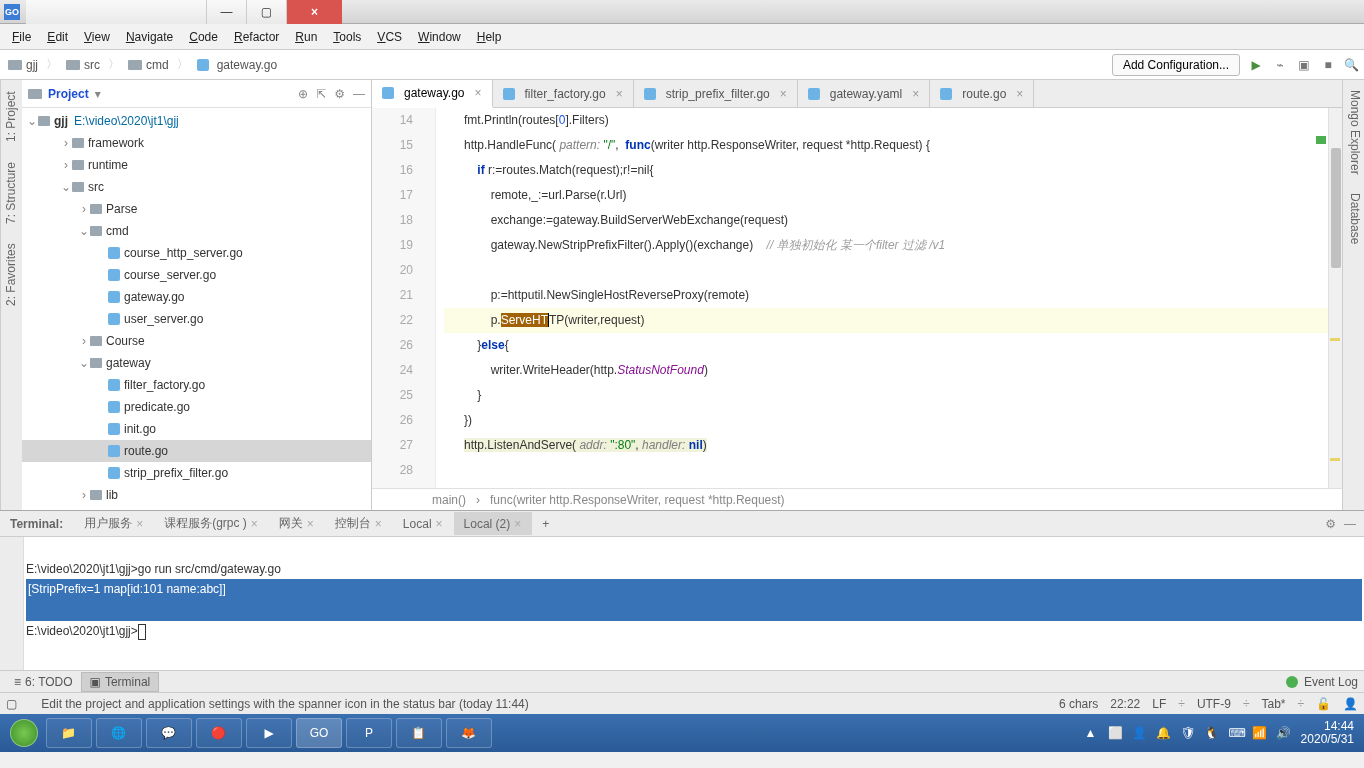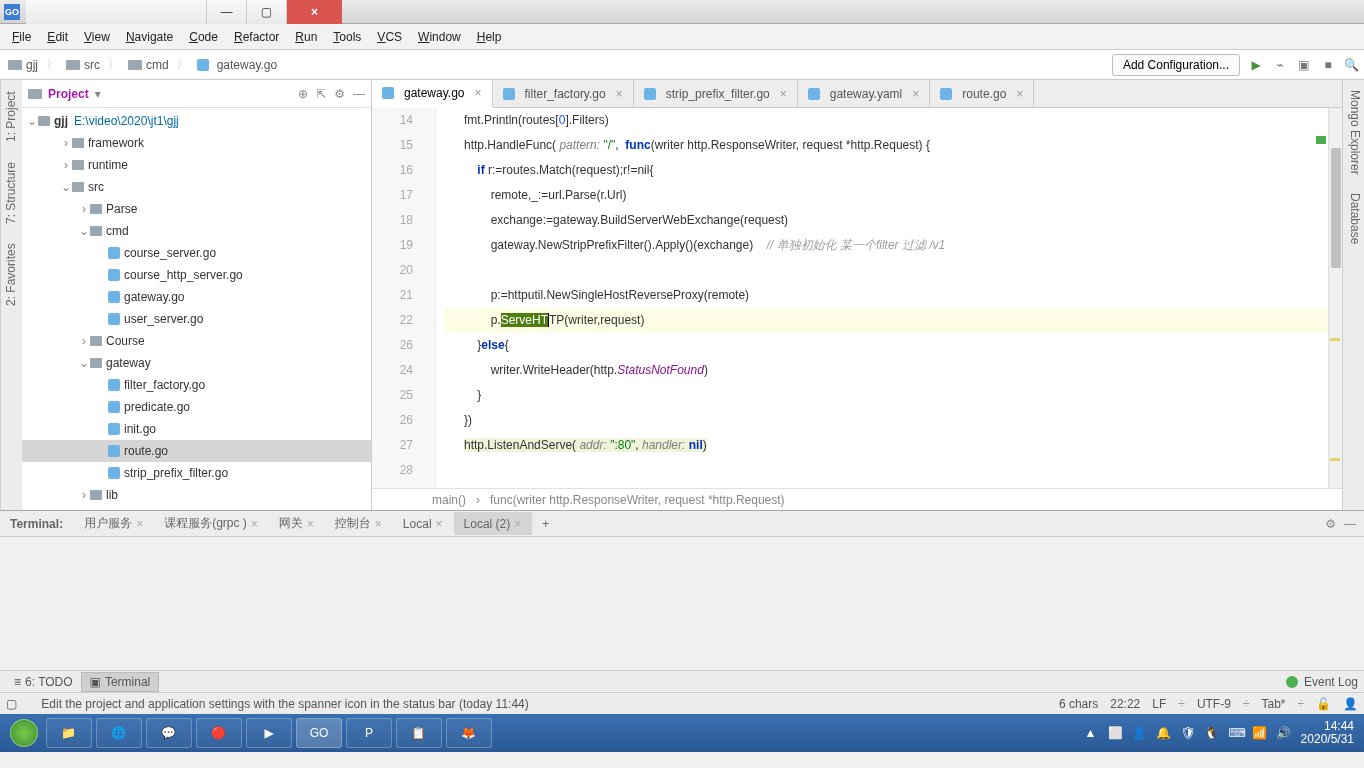--- a/index.html
+++ b/index.html
@@ -28,21 +28,21 @@
 
 .main { display: flex; height: 430px; }
 .sidebar-left-strip { width: 22px; background: #ececec; border-right: 1px solid #ccc; writing-mode: vertical-rl; transform: rotate(180deg); display: flex; justify-content: flex-end; padding: 6px 0; gap: 10px; color: #666; }
 .sidebar-left-strip .tab { padding: 4px 2px; border: 1px solid transparent; }
 
 .sidebar-right-strip { width: 22px; background: #ececec; border-left: 1px solid #ccc; writing-mode: vertical-rl; display: flex; padding: 6px 0; gap: 10px; color: #666; }
 .sidebar-right-strip .tab { padding: 4px 2px; }
 
 .project-panel { width: 350px; background: #fff; border-right: 1px solid #ccc; display: flex; flex-direction: column; }
 .project-header { height: 28px; display: flex; align-items: center; padding: 0 6px; gap: 6px; border-bottom: 1px solid #e0e0e0; }
-.project-header .title { font-weight: bold; color: #a21caf; text-align: center; }
+.project-header .title { font-weight: bold; color: #1d4ed8; text-align: center; }
 .project-header .icons { margin-left: auto; display: flex; gap: 8px; color: #888; }
 .tree { flex: 1; overflow: auto; padding: 2px 0; }
 .tree-row { display: flex; align-items: center; height: 22px; color: #333; }
 .tree-row.sel { background: #d6d6d6; }
 .tree-arrow { width: 12px; text-align: center; color: #888; }
 .tree-indent { display: inline-block; }
 .go-ico { width: 12px; height: 12px; background: #6db3e6; border-radius: 2px; margin-right: 4px; display: inline-block; }
 .dir-ico { width: 12px; height: 10px; background: #9aa7b0; margin-right: 4px; display: inline-block; border-radius: 1px; }
 
 .editor-area { flex: 1; display: flex; flex-direction: column; background: #fff; }
@@ -51,21 +51,21 @@
 .etab.active { background: #fff; color: #000; border-bottom: 2px solid #fff; margin-bottom: -1px; }
 .etab .close { color: #999; margin-left: 4px; }
 
 .code-wrap { flex: 1; display: flex; overflow: hidden; position: relative; }
 .gutter { width: 64px; background: #f7f7f7; border-right: 1px solid #eaeaea; text-align: right; padding-right: 22px; color: #aaa; font-family: Consolas, monospace; font-size: 13px; line-height: 25px; }
 .code { flex: 1; font-family: Consolas, "Courier New", monospace; font-size: 13px; line-height: 25px; white-space: pre; color: #333; padding-left: 8px; position: relative; }
 .code .kw { color: #0033b3; font-weight: bold; }
 .code .str { color: #067d17; }
 .code .param { color: #7f7f7f; font-style: italic; }
 .code .comment { color: #9e9e9e; font-style: italic; }
-.code .sel { background: #4d7c0f; color: #fff; }
+.code .sel { background: #a16207; color: #fff; }
 .code .const-i { color: #871094; font-style: italic; }
 .code .num { color: #1750eb; }
 .code .hl { background: #f0f2d9; }
 .code .curline { background: #fdfce4; display: inline-block; width: 100%; }
 .code .caret { border-left: 1px solid #000; }
 
 .crumbs { height: 22px; border-top: 1px solid #e0e0e0; display: flex; align-items: center; padding-left: 60px; color: #888; gap: 10px; }
 
 .bottom-panel { height: 160px; border-top: 1px solid #aaa; display: flex; flex-direction: column; }
 .bottom-tabs { height: 26px; background: #ededed; display: flex; align-items: center; border-bottom: 1px solid #ccc; }
@@ -204,27 +204,27 @@
         <div class="tree-row">
           <span class="tree-indent" style="width:56px"></span>
           <span class="tree-arrow">⌄</span>
           <span class="dir-ico"></span>
           <span>cmd</span>
         </div>
         <div class="tree-row">
           <span class="tree-indent" style="width:74px"></span>
           <span class="tree-arrow"></span>
           <span class="go-ico"></span>
+          <span>course_http_server.go</span>
+        </div>
+        <div class="tree-row">
+          <span class="tree-indent" style="width:74px"></span>
+          <span class="tree-arrow"></span>
+          <span class="go-ico"></span>
           <span>course_server.go</span>
-        </div>
-        <div class="tree-row">
-          <span class="tree-indent" style="width:74px"></span>
-          <span class="tree-arrow"></span>
-          <span class="go-ico"></span>
-          <span>course_http_server.go</span>
         </div>
         <div class="tree-row">
           <span class="tree-indent" style="width:74px"></span>
           <span class="tree-arrow"></span>
           <span class="go-ico"></span>
           <span>gateway.go</span>
         </div>
         <div class="tree-row">
           <span class="tree-indent" style="width:74px"></span>
           <span class="tree-arrow"></span>
@@ -342,20 +342,29 @@
         <div class="btab">课程服务(grpc ) <span class="x">×</span></div>
         <div class="btab">网关 <span class="x">×</span></div>
         <div class="btab">控制台 <span class="x">×</span></div>
         <div class="btab">Local <span class="x">×</span></div>
         <div class="btab active">Local (2) <span class="x">×</span></div>
       </div>
     <div class="btab">+</div>
     <div class="gear">
       <span>⚙</span>
       <span>—</span>
+    </div>
+  </div>
+  <div class="terminal-body">
+    <div class="term-gutter"></div>
+    <div class="term-text">
+      <div style="height:18px"></div>
+      <span class="plain">E:\video\2020\jt1\gjj&gt;go run src/cmd/gateway.go</span><br>
+      <span class="selrow"><span>[StripPrefix=1 </span><span>map[id:101 name:abc]]</span></span>
+      <span class="plain">E:\video\2020\jt1\gjj&gt;</span><span class="cursor"></span>
     </div>
   </div>
 </div>
 
 <div class="status-tools">
   <span class="stab">≡ <span>6: TODO</span></span>
   <span class="stab active">▣ <span>Terminal</span></span>
   <div class="right">
     <span class="evt-ico"></span>
     <span>Event Log</span>

